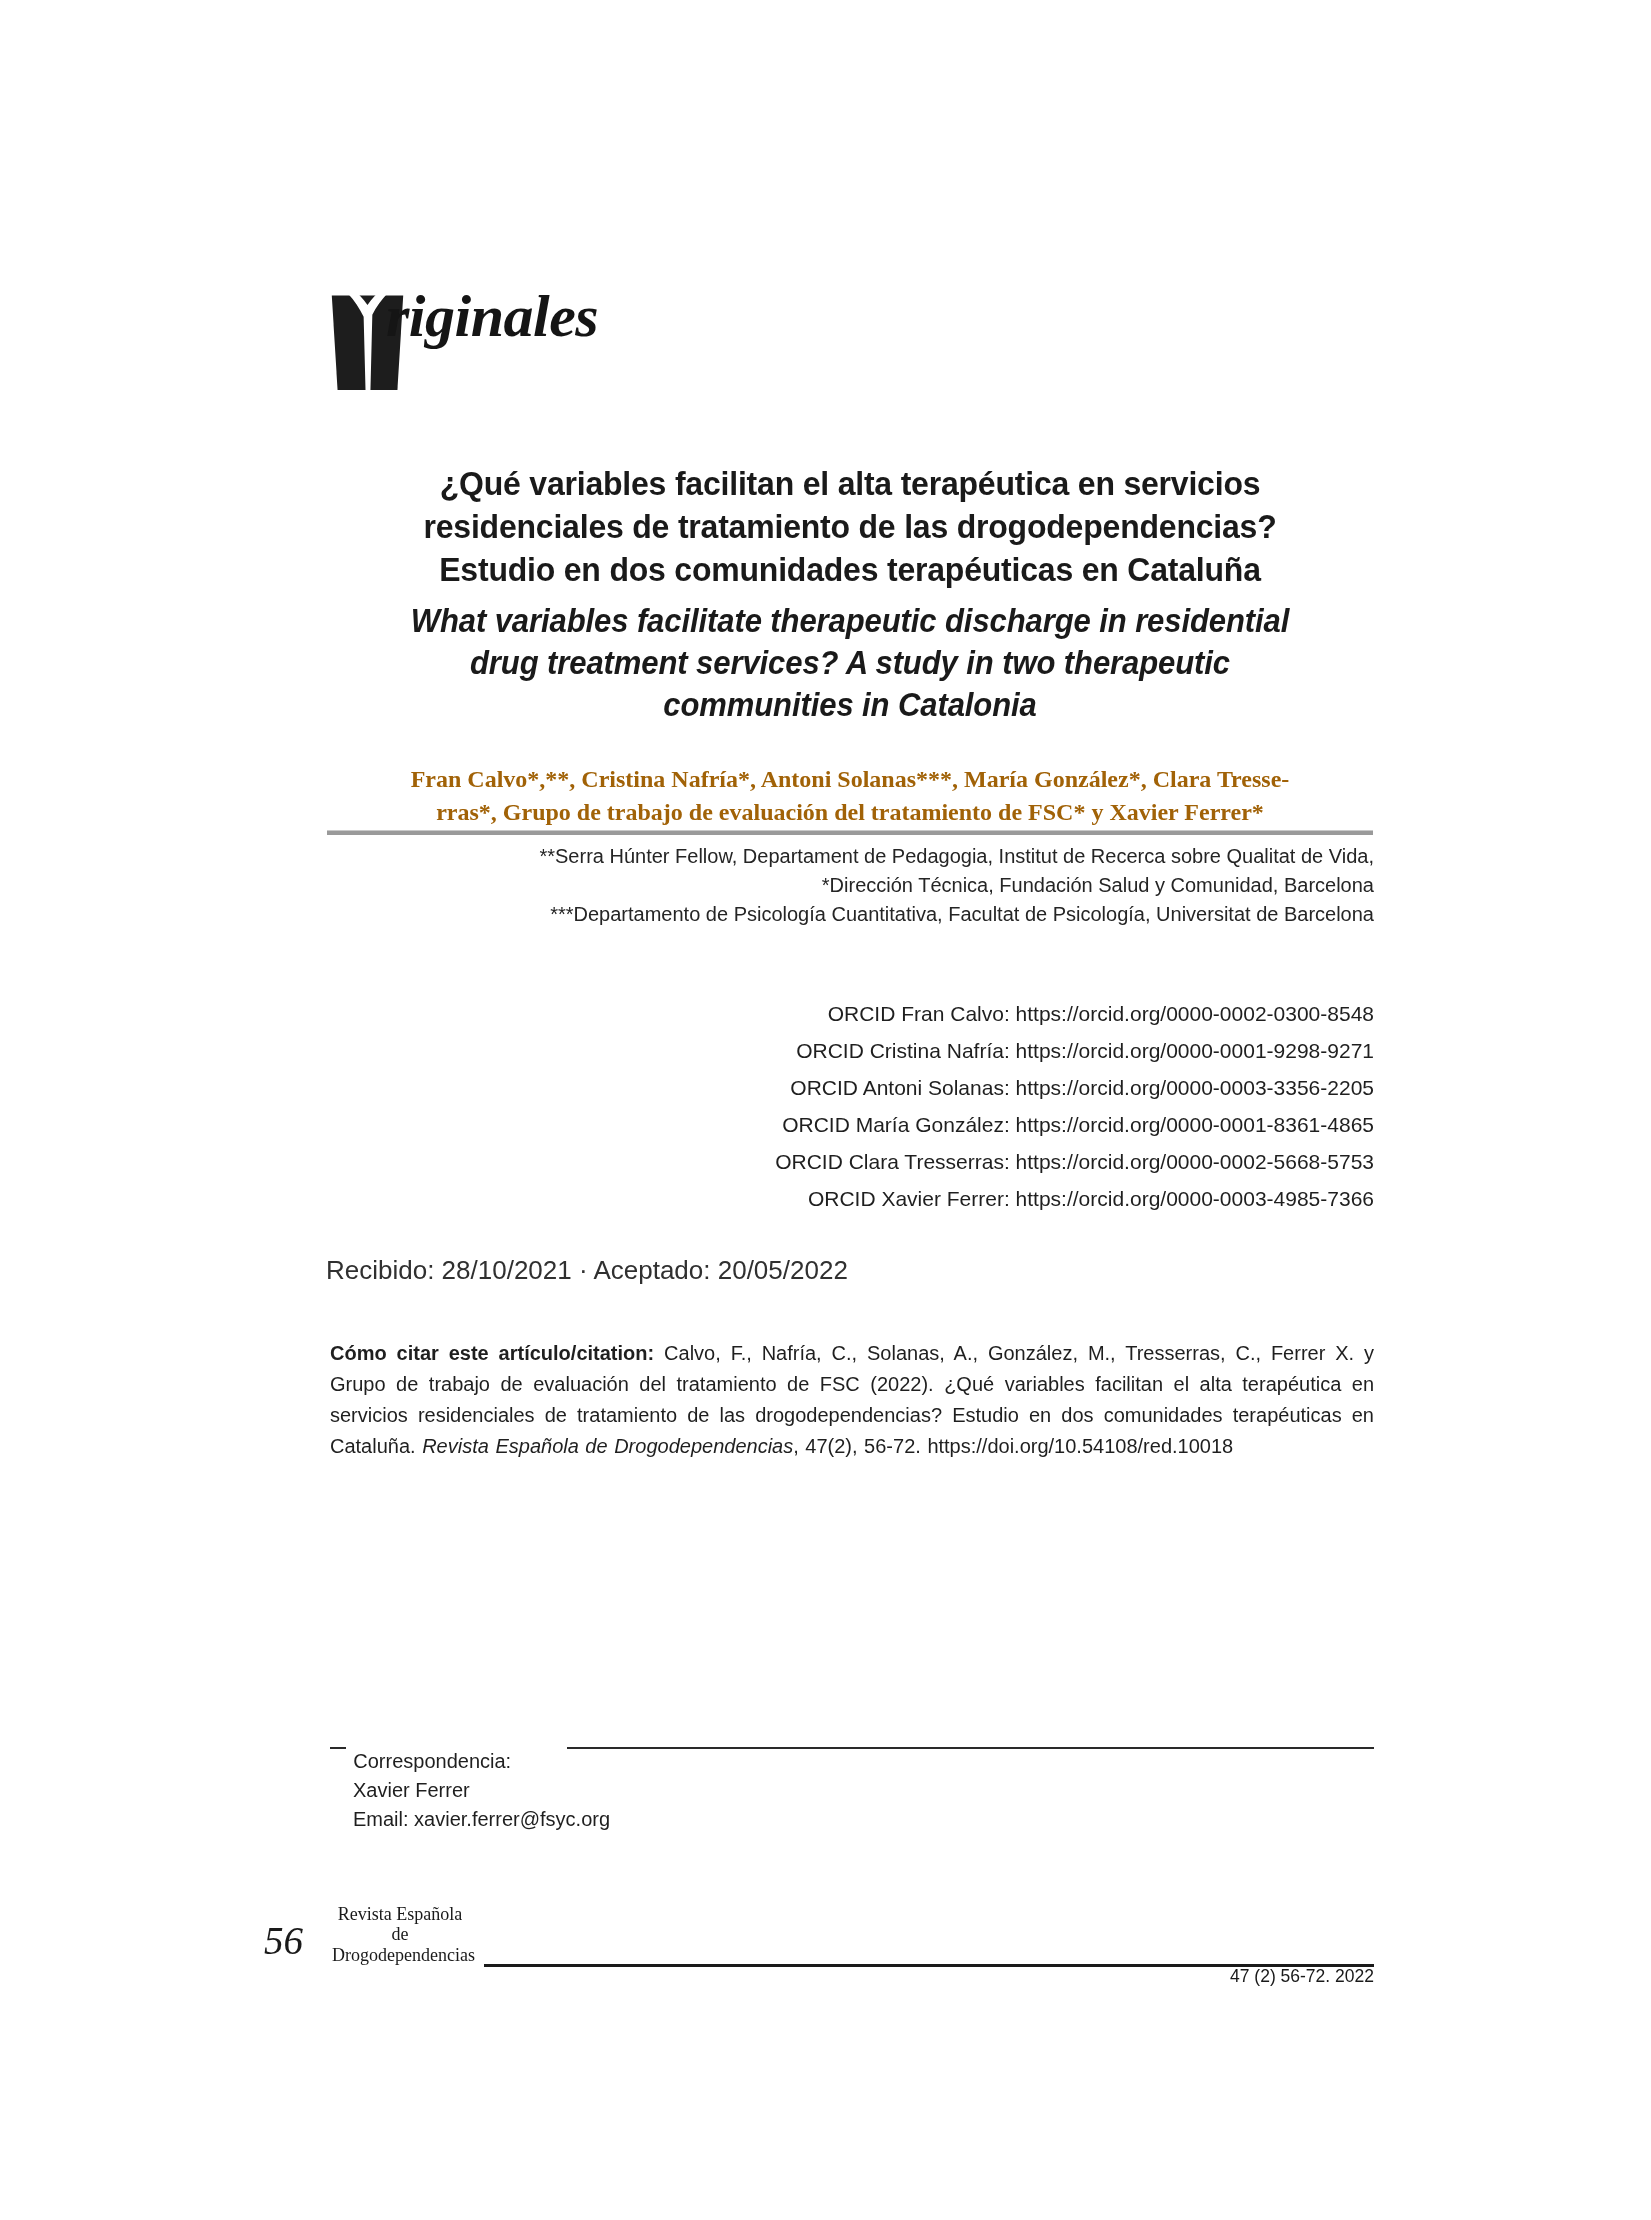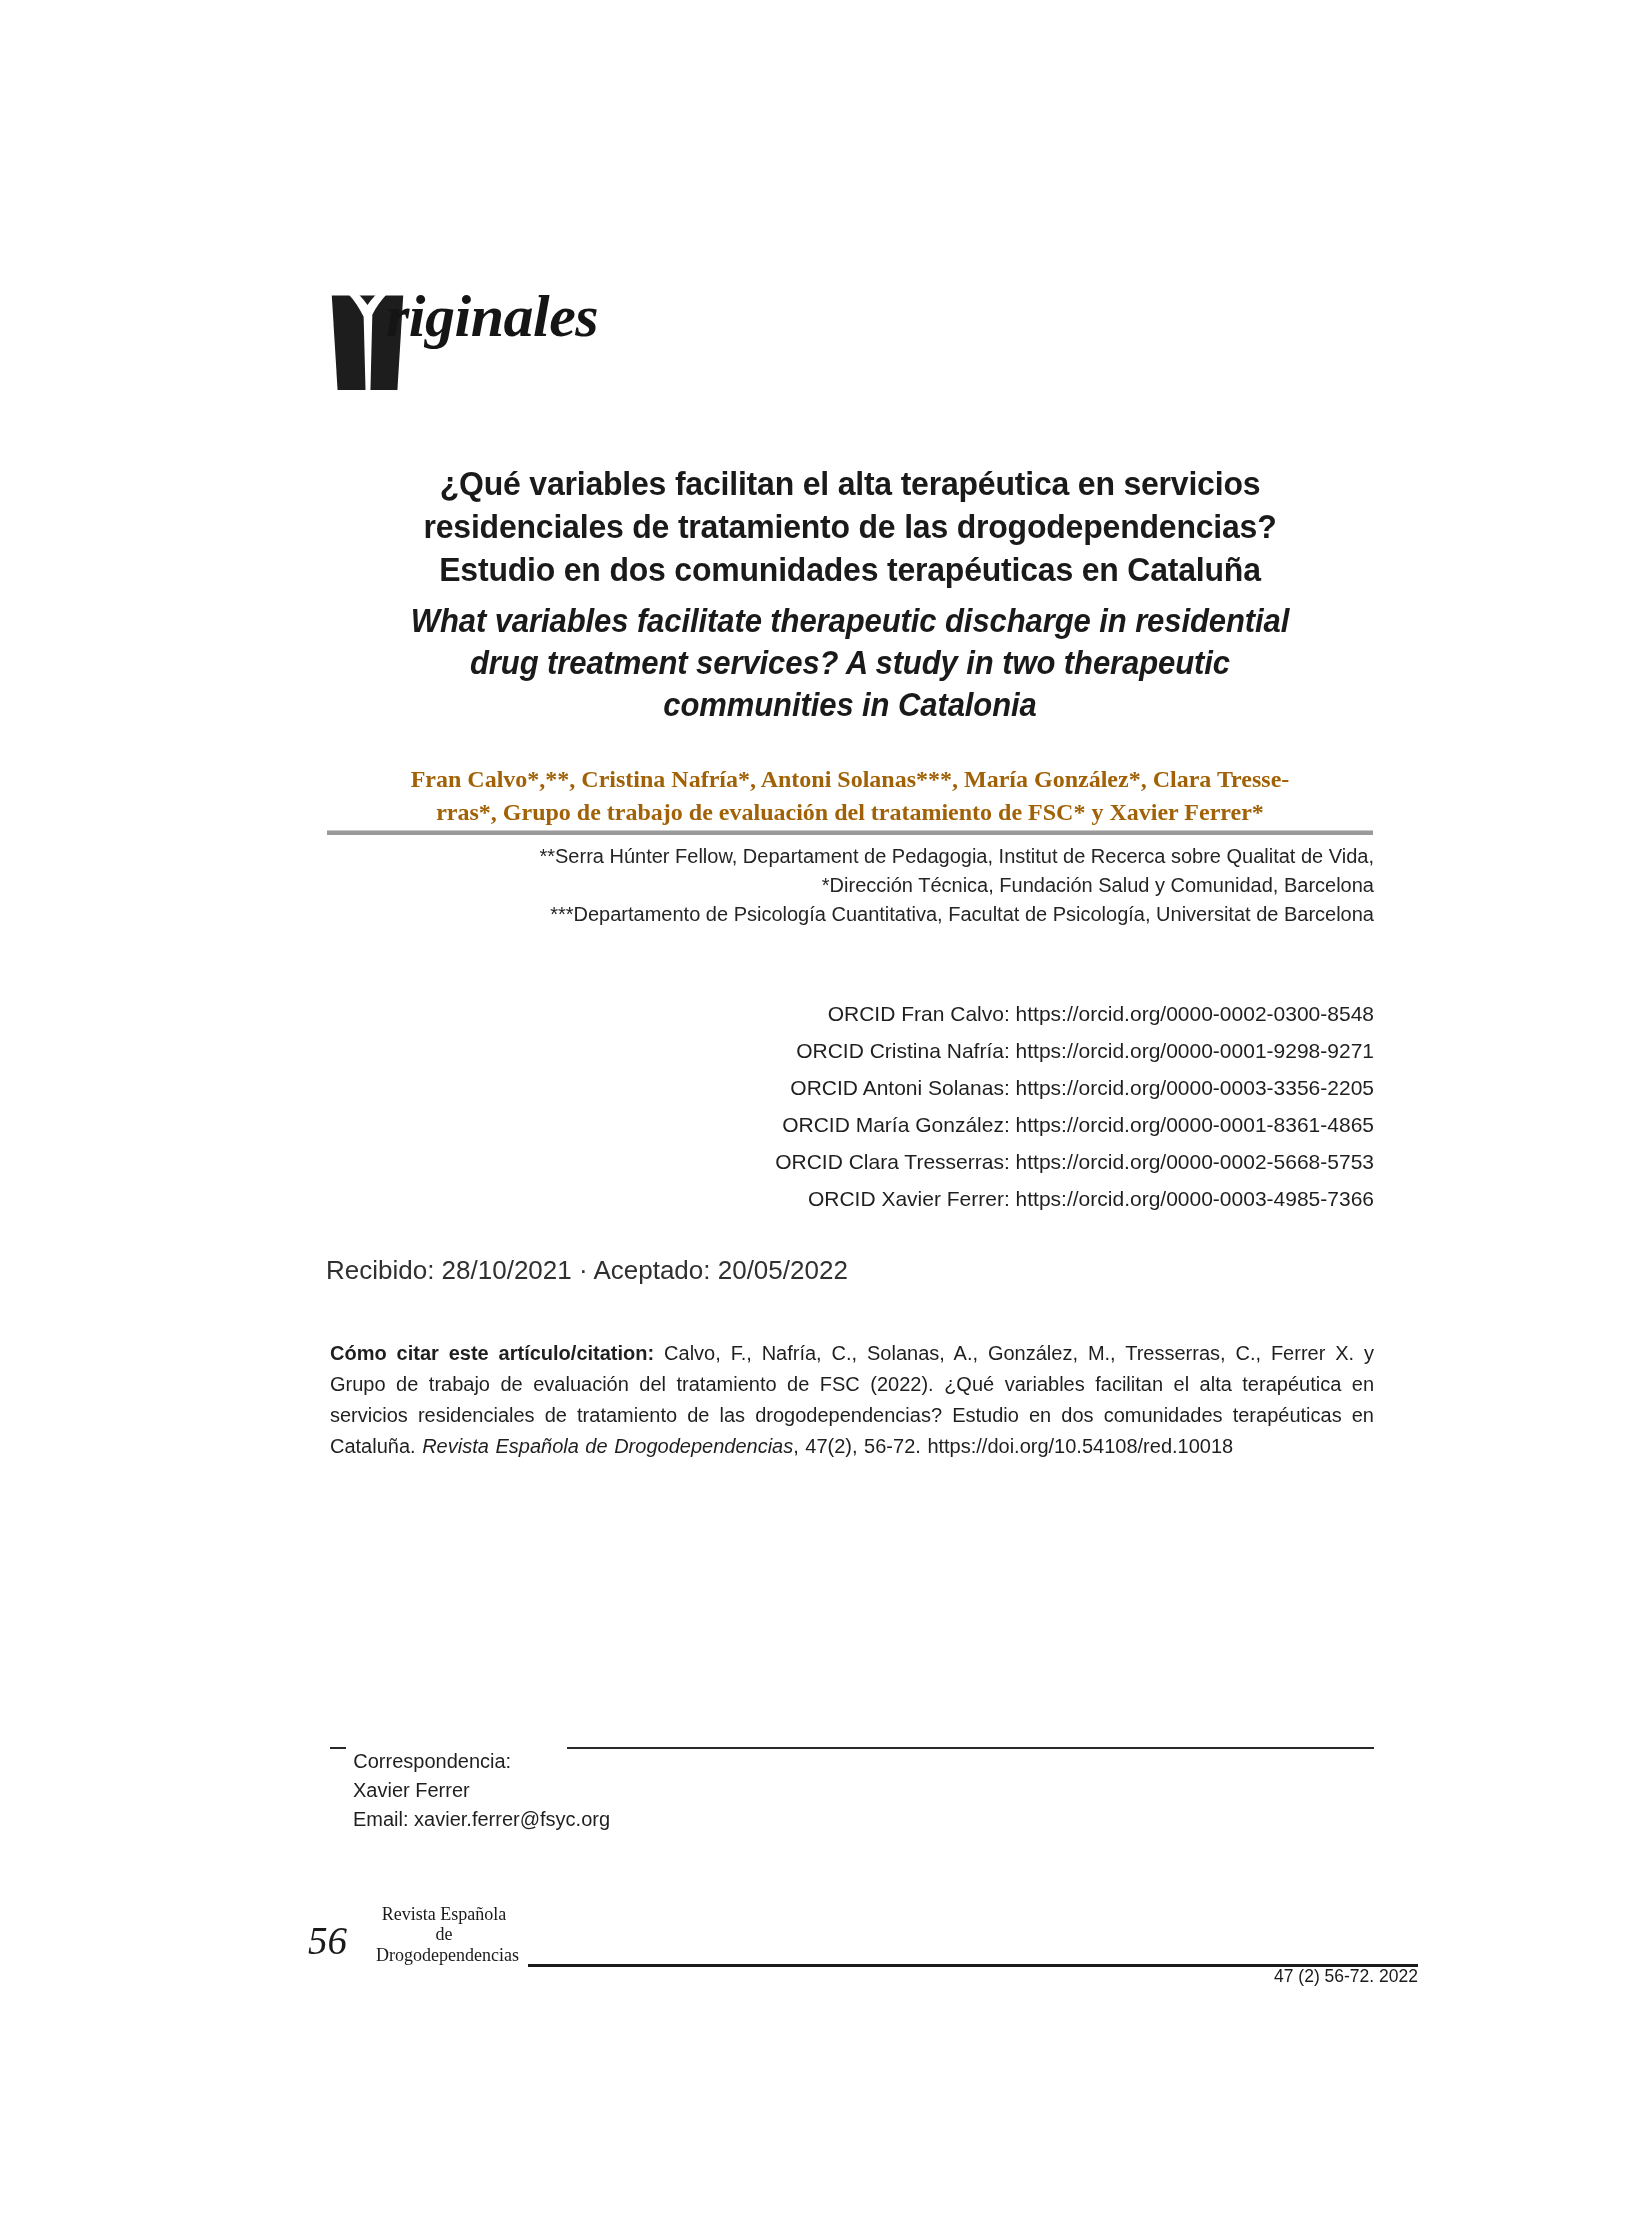--- a/index.html
+++ b/index.html
@@ -199,21 +199,20 @@
     margin-left: 23px;
   }
 
   
   .footer {
     position: absolute;
     left: 264px;
     top: 1904px;
     width: 1110px;
     height: 78px;
-    margin-left: 44px;
   }
   .folio {
     position: absolute;
     left: 0;
     top: 13.6px;
     font-family: "Liberation Serif", "DejaVu Serif", serif;
     font-style: italic;
     font-size: 39px;
     color: #1a1a1a;
   }

